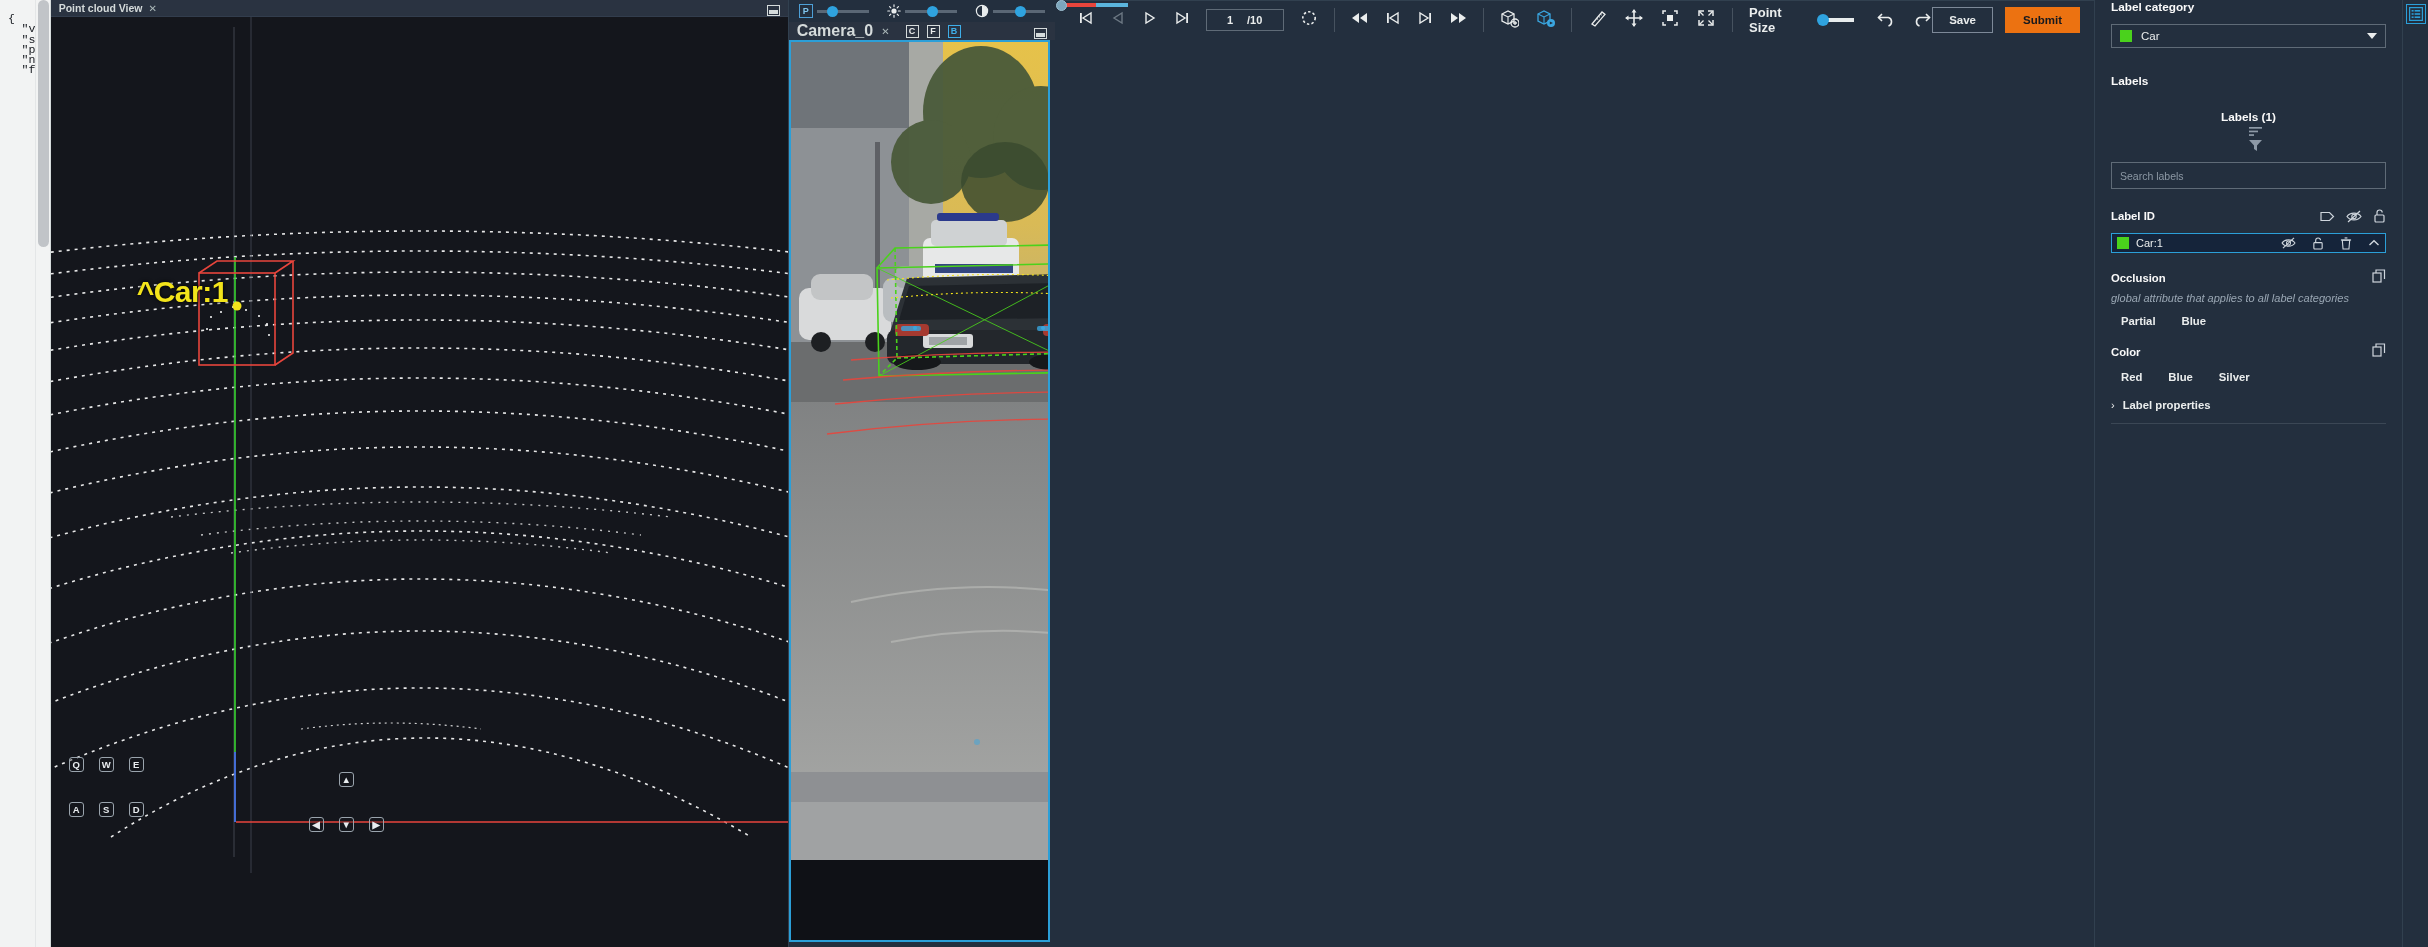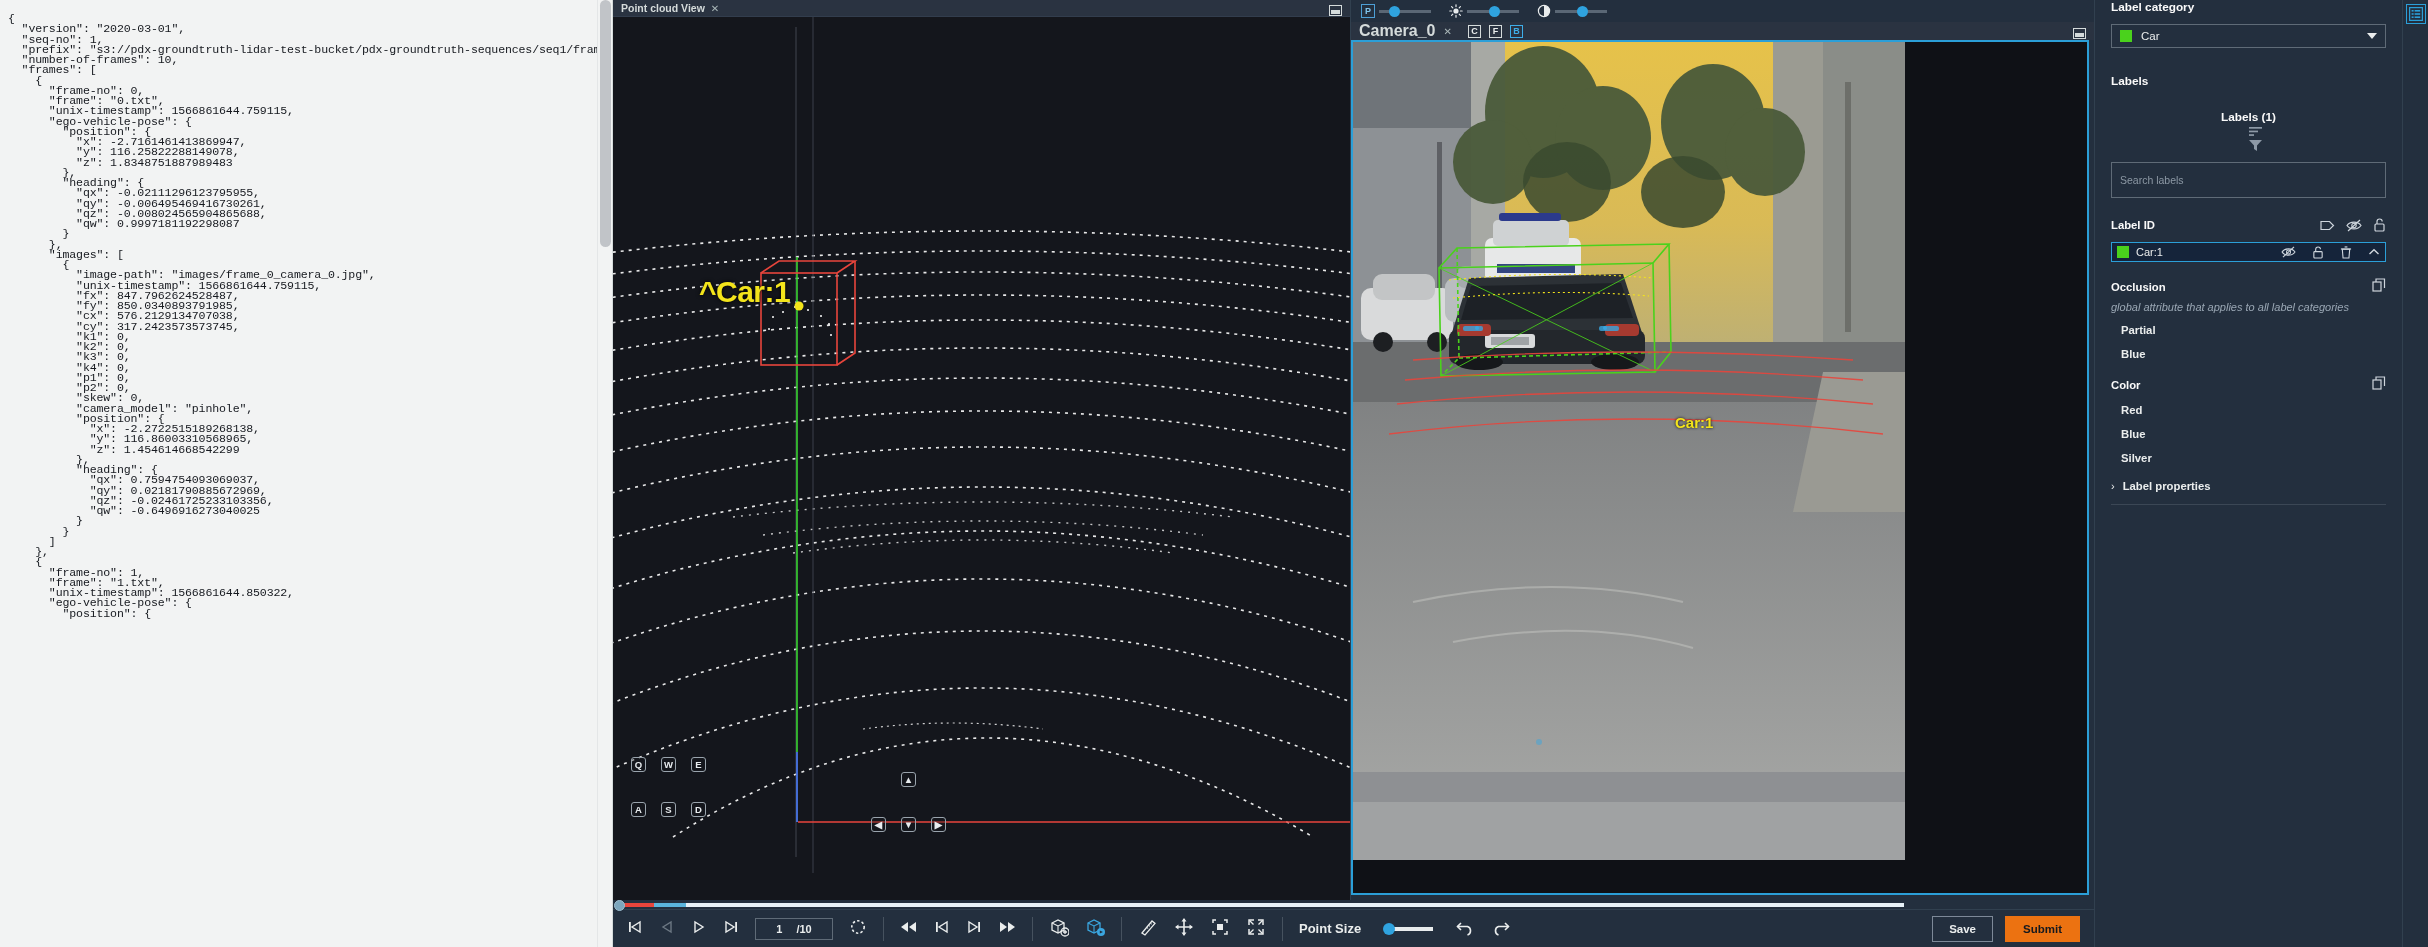--- a/index.html
+++ b/index.html
@@ -63,21 +63,21 @@
   .info-badge svg { display:block; }
   .menu-items { display: flex; align-items: center; padding-left: 16px; gap: 0px; }
   .menu-item {
     color: #fafafa; font-size: 11.6px; font-weight: bold;
     padding: 3px 13px; cursor: default; white-space: nowrap;
   }
 
   .body-row { flex: 1; display: flex; min-height: 0; }
 
   
-  .center-col { flex: 1; display: flex; flex-direction: column; min-width: 0; background:#232f3e; }
+  .center-col { flex: 1; display: flex; min-width: 0; background:#232f3e; }
 
   .panes { flex: 1; display: flex; min-height: 0; position: relative; }
 
   
   .pc-pane {
     width: 738px; display: flex; flex-direction: column; min-width:0;
     border-right: 1px solid #31404f;
   }
   .pc-tabbar {
     height: 17px; background: #2a3341; display: flex; align-items: center;
@@ -198,21 +198,21 @@
   .swatch { width: 12px; height: 12px; background: #4ad21c; }
   .sb-select-text { color: #eaeded; font-size: 11.5px; flex: 1; }
   .caret { width:0;height:0;border-left:5px solid transparent;border-right:5px solid transparent;border-top:6px solid #eaeded; }
 
   .sb-labels-head { color:#fafafa; font-size:11.8px; font-weight:bold; margin-top:26px; }
   .sb-count-row { display:flex; align-items:center; margin-top:22px;flex-direction:column; }
   .sb-count { color:#fafafa; font-size:11.8px; font-weight:bold; flex:1; }
   .icon-btn { cursor:pointer; margin-left:14px; display:flex; }
 
   .search-box {
-    margin-top: 10px; height: 36px; border: 1px solid #5f6b77;
+    margin-top: 10px; height: 27px; border: 1px solid #5f6b77;
     display: flex; align-items: center; padding: 0 8px;
   }
   .search-box input {
     background: transparent; border: none; outline: none;
     color: #eaeded; font-size: 10.5px; width: 100%;
     font-family: "Liberation Sans", sans-serif;
   }
   .search-box input::placeholder { color: #8c98a4; }
 
   .labelid-head {
@@ -226,21 +226,21 @@
     display: flex; align-items: center; padding: 0 5px; gap: 7px;
   }
   .label-row .name { color:#eaeded; font-size:11px; flex:1; }
   .label-row .ic { margin-left: 9px; display:flex; cursor:pointer; }
 
   .attr-head {
     display:flex; align-items:center; margin-top: 16px;
   }
   .attr-head .t { color:#fafafa; font-size:11.3px; font-weight:bold; flex:1; }
   .attr-desc { color:#9aa7b4; font-size:11px; line-height:13px; margin-top: 5px; font-style: italic; }
-  .attr-opts { display:flex; gap: 12px; margin-top: 10px; padding-left: 10px; flex-direction: column; }
+  .attr-opts { display:flex; gap: 26px; margin-top: 10px; padding-left: 10px; }
   .attr-opt { color:#eaeded; font-size:11.3px; font-weight:bold; cursor:pointer; }
 
   .labelprops { display:flex; align-items:center; gap:8px; margin-top:16px; }
   .labelprops .t { color:#eaeded; font-size:11.3px; font-weight:bold; }
   .chev-right { color:#eaeded; font-size:11px; }
 
   .sb-divider { height:1px; background:#3b4755; margin-top: 12px; }
 
   
   .rail {

